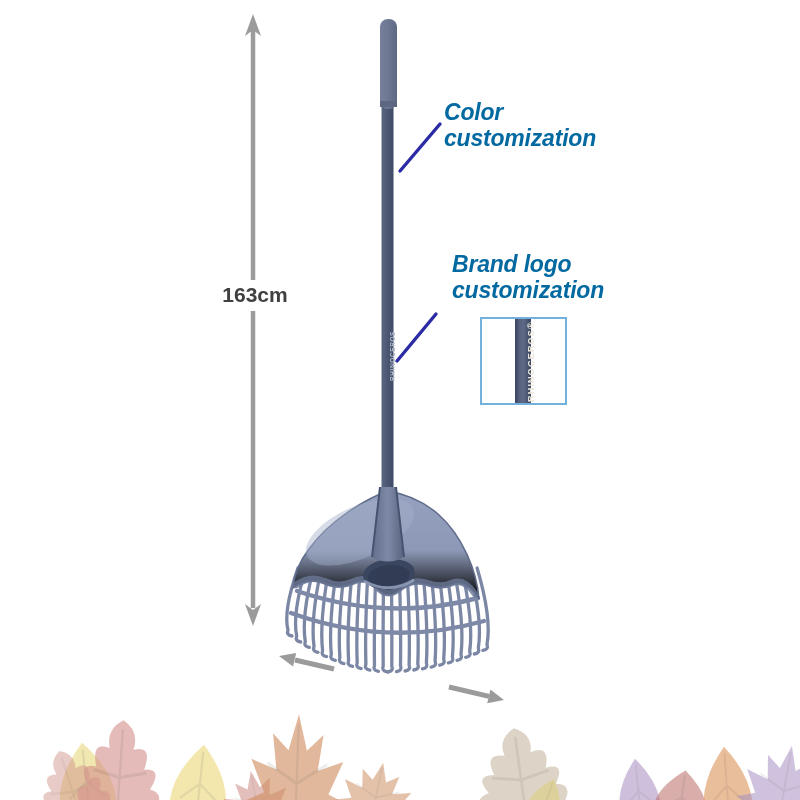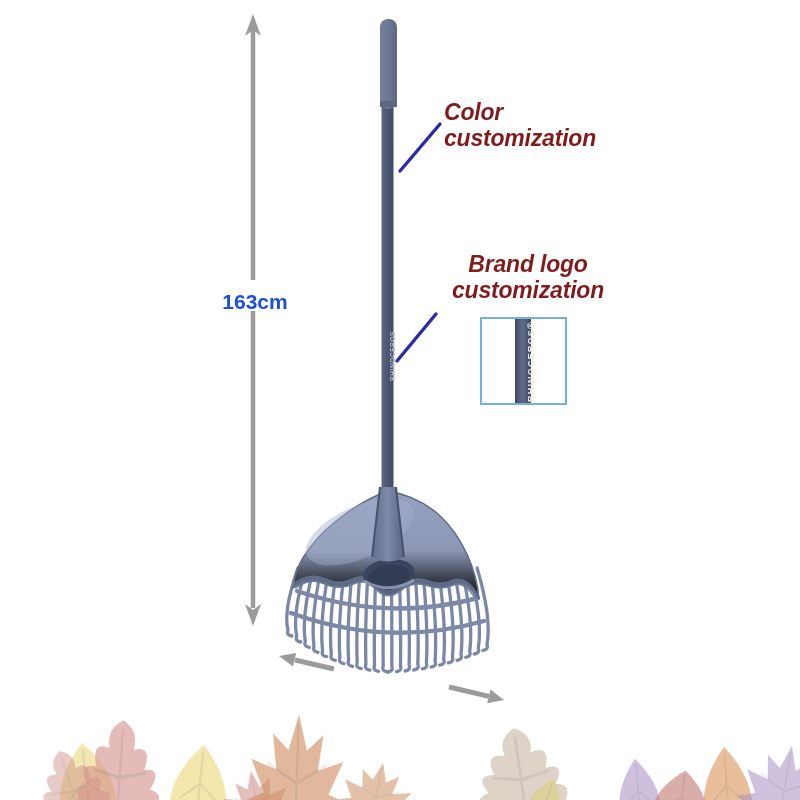--- a/index.html
+++ b/index.html
@@ -1,26 +1,26 @@
 <!DOCTYPE html>
 <html><head>
 <meta charset="utf-8">
 <style>
   html,body{margin:0;padding:0;background:#fff;}
   #canvas{position:relative;width:800px;height:800px;background:#fff;overflow:hidden;
           font-family:"Liberation Sans", sans-serif;}
   #scene{position:absolute;left:0;top:0;}
-  .dim-label{position:absolute;font-weight:bold;font-size:21px;color:#1d4ed8;
-             text-align:center;width:110px;letter-spacing:0px;margin-top:7px;}
+  .dim-label{position:absolute;font-weight:bold;font-size:21px;color:#404040;
+             text-align:center;width:110px;letter-spacing:0px;}
   #height-label{left:200px;top:283px;}
   #width-label{left:329px;top:668px;}
   .callout{position:absolute;font-weight:bold;font-style:italic;font-size:23px;
-           line-height:26px;color:#7f1d1d;letter-spacing:-0.2px;}
+           line-height:26px;color:#0369a1;letter-spacing:-0.2px;}
   #callout-color{left:444px;top:99px;}
-  #callout-brand{left:452px;top:251px;text-align:center;}
+  #callout-brand{left:452px;top:251px;}
   .callout span{display:block;}
   #inset-box{position:absolute;left:480px;top:317px;width:87px;height:88px;
              border:2px solid #72b1de;background:#fff;box-sizing:border-box;}
   #inset-bar{position:absolute;left:33px;top:0;width:16px;height:100%;
              background:linear-gradient(90deg,#39445e 0%,#57637f 30%,#5d6985 55%,#39445e 100%);}
   #inset-text-wrap{position:absolute;left:-30px;top:38px;width:80px;height:10px;
                    transform:rotate(-90deg);text-align:center;}
   #inset-text-wrap span{font-size:9px;font-weight:bold;color:#ece7da;letter-spacing:1.2px;
                         white-space:nowrap;}
   #shaft-text-wrap{position:absolute;left:364px;top:352px;width:46px;height:12px;

